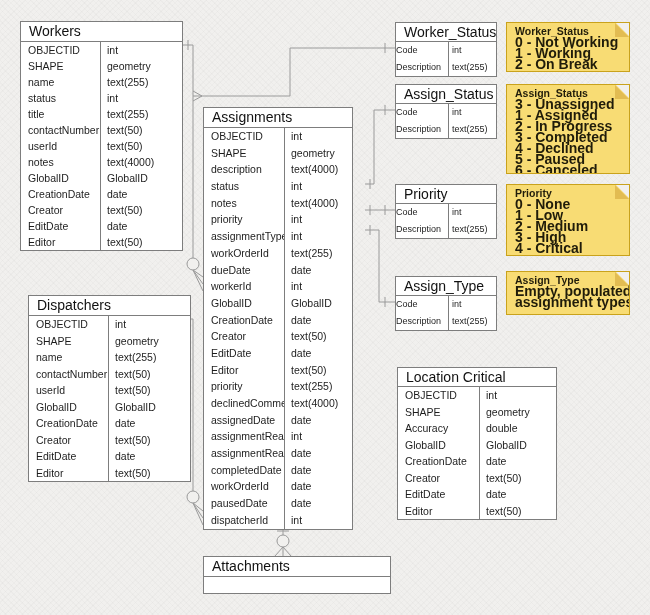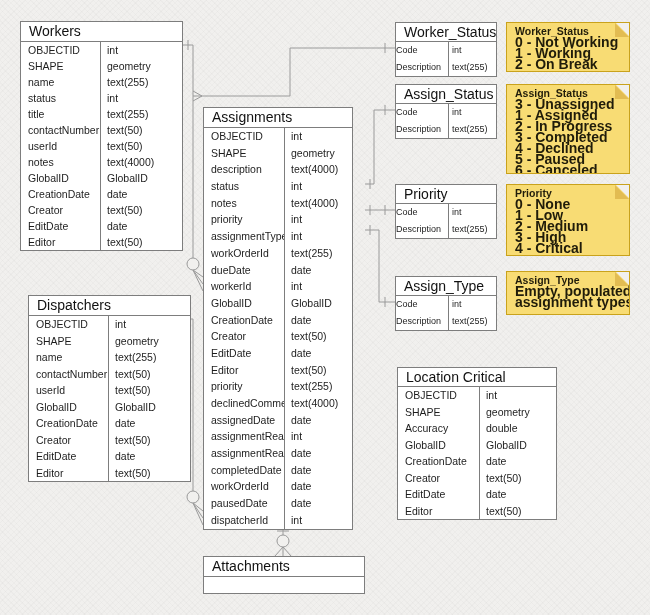--- a/index.html
+++ b/index.html
@@ -412,21 +412,21 @@
       <span class="fname">EditDate</span>
       <span class="ftype">date</span>
     </div>
       <div class="frow">
       <span class="fname">Editor</span>
       <span class="ftype">text(50)</span>
     </div>
     </div>
 </div>
 
-<div class="etable" style="left:203px;top:556px;width:162px;">
+<div class="etable" style="left:203px;top:556px;width:188px;">
   <div class="t-title">Attachments</div>
   <div class="t-rows empty-row"></div>
 </div>
 
 <div class="note" style="left:506px;top:22px;width:124px;height:50px;">
   <div class="note-title">Worker_Status</div>
   <div>
 
   <div class="nline">0 - Not Working</div>
       <div class="nline">1 - Working</div>

